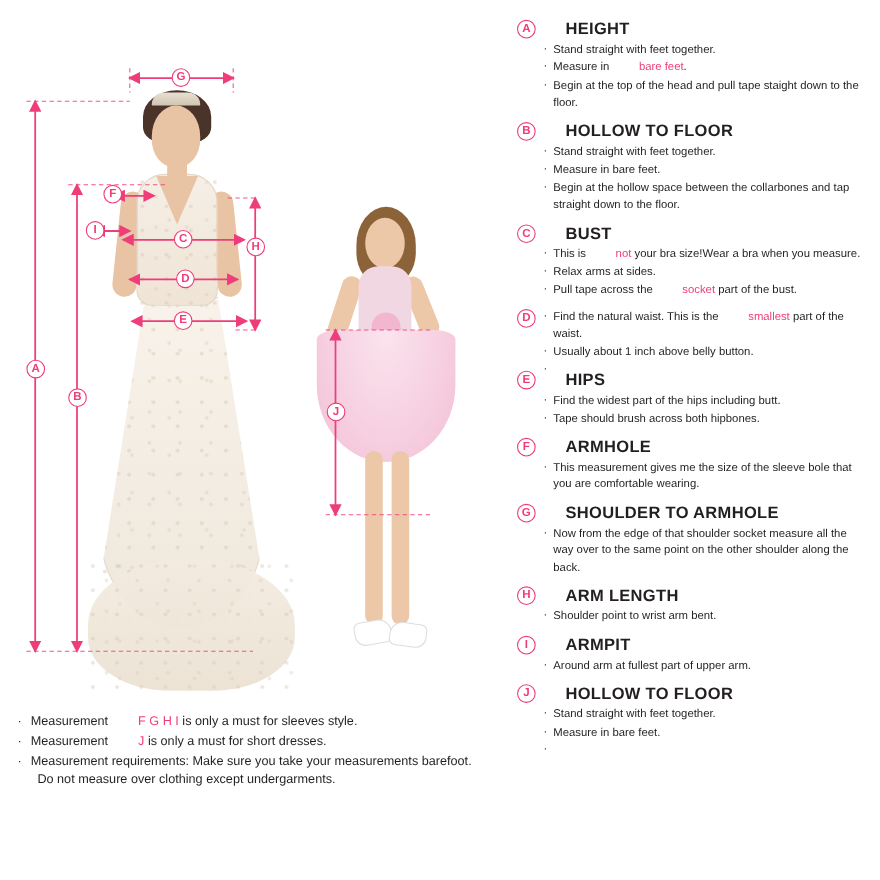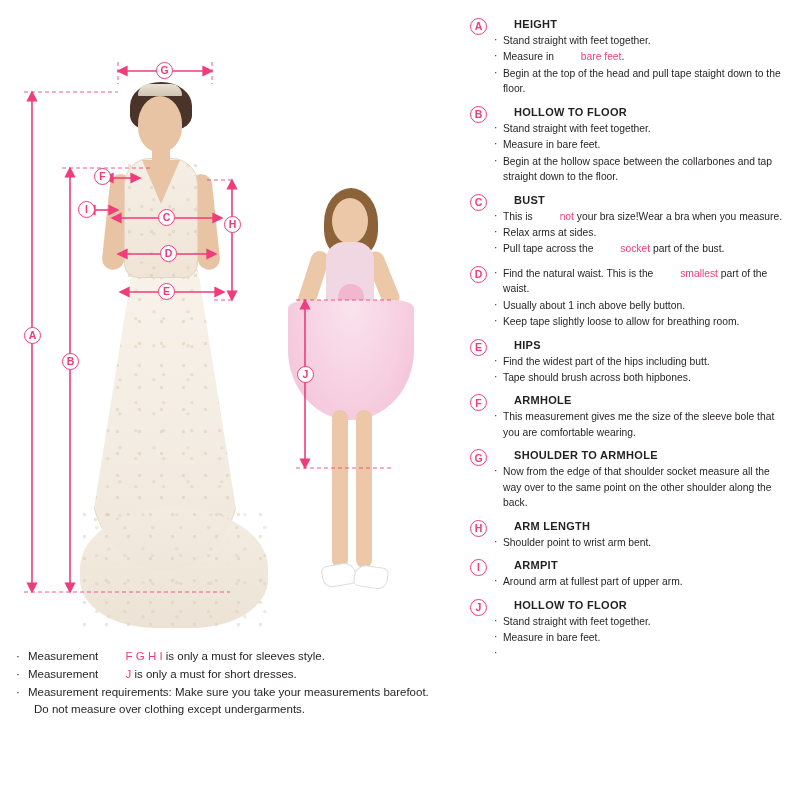--- a/index.html
+++ b/index.html
@@ -128,21 +128,21 @@
   .pink { color: #ee3d7a; margin-left: 24px; }
 
   
   #right-panel {
     position: absolute; left: 466px; top: 10px; width: 326px; height: 786px;
     padding: 6px 6px 0 0;
   }
   .entry { position: relative; padding-left: 28px; margin-bottom: 9px; }
   .entry-badge { position: absolute; left: 4px; top: 0px; }
   .entry-title {
-    font-size: 11px; font-weight: bold; letter-spacing: .3px;
+    font-size: 15px; font-weight: bold; letter-spacing: .3px;
     color: #231f20; margin: 2px 0 3px 0; padding-left: 20px;
   }
   .bullet {
     position: relative; font-size: 10.3px; line-height: 1.5;
     color: #231f20; padding-left: 9px; margin-bottom: 1px;
   }
   .bullet .bdot { position: absolute; left: 0; top: -1px; }
 </style>
 </head>
 <body>
@@ -280,21 +280,21 @@
       <div class="entry-title">BUST</div>
       <div class="bullet"><span class="bdot">·</span><span>This is </span><span class="pink">not</span><span> your bra size!Wear a bra when you measure.</span></div>
       <div class="bullet"><span class="bdot">·</span><span>Relax arms at sides.</span></div>
       <div class="bullet"><span class="bdot">·</span><span>Pull tape across the </span><span class="pink">socket</span><span> part of the bust.</span></div>
     </div>
 
     <div class="entry">
       <span class="badge-circle entry-badge">D</span>
       <div class="bullet"><span class="bdot">·</span><span>Find the natural waist. This is the </span><span class="pink">smallest</span><span> part of the waist.</span></div>
       <div class="bullet"><span class="bdot">·</span><span>Usually about 1 inch above belly button.</span></div>
-      <div class="bullet"><span class="bdot">·</span><span>Keep tape slightly loose to allow for breathing room.</span></div>
+      <div class="bullet"><span class="bdot">·</span></div>
     </div>
 
     <div class="entry">
       <span class="badge-circle entry-badge">E</span>
       <div class="entry-title">HIPS</div>
       <div class="bullet"><span class="bdot">·</span><span>Find the widest part of the hips including butt.</span></div>
       <div class="bullet"><span class="bdot">·</span><span>Tape should brush across both hipbones.</span></div>
     </div>
 
     <div class="entry">

